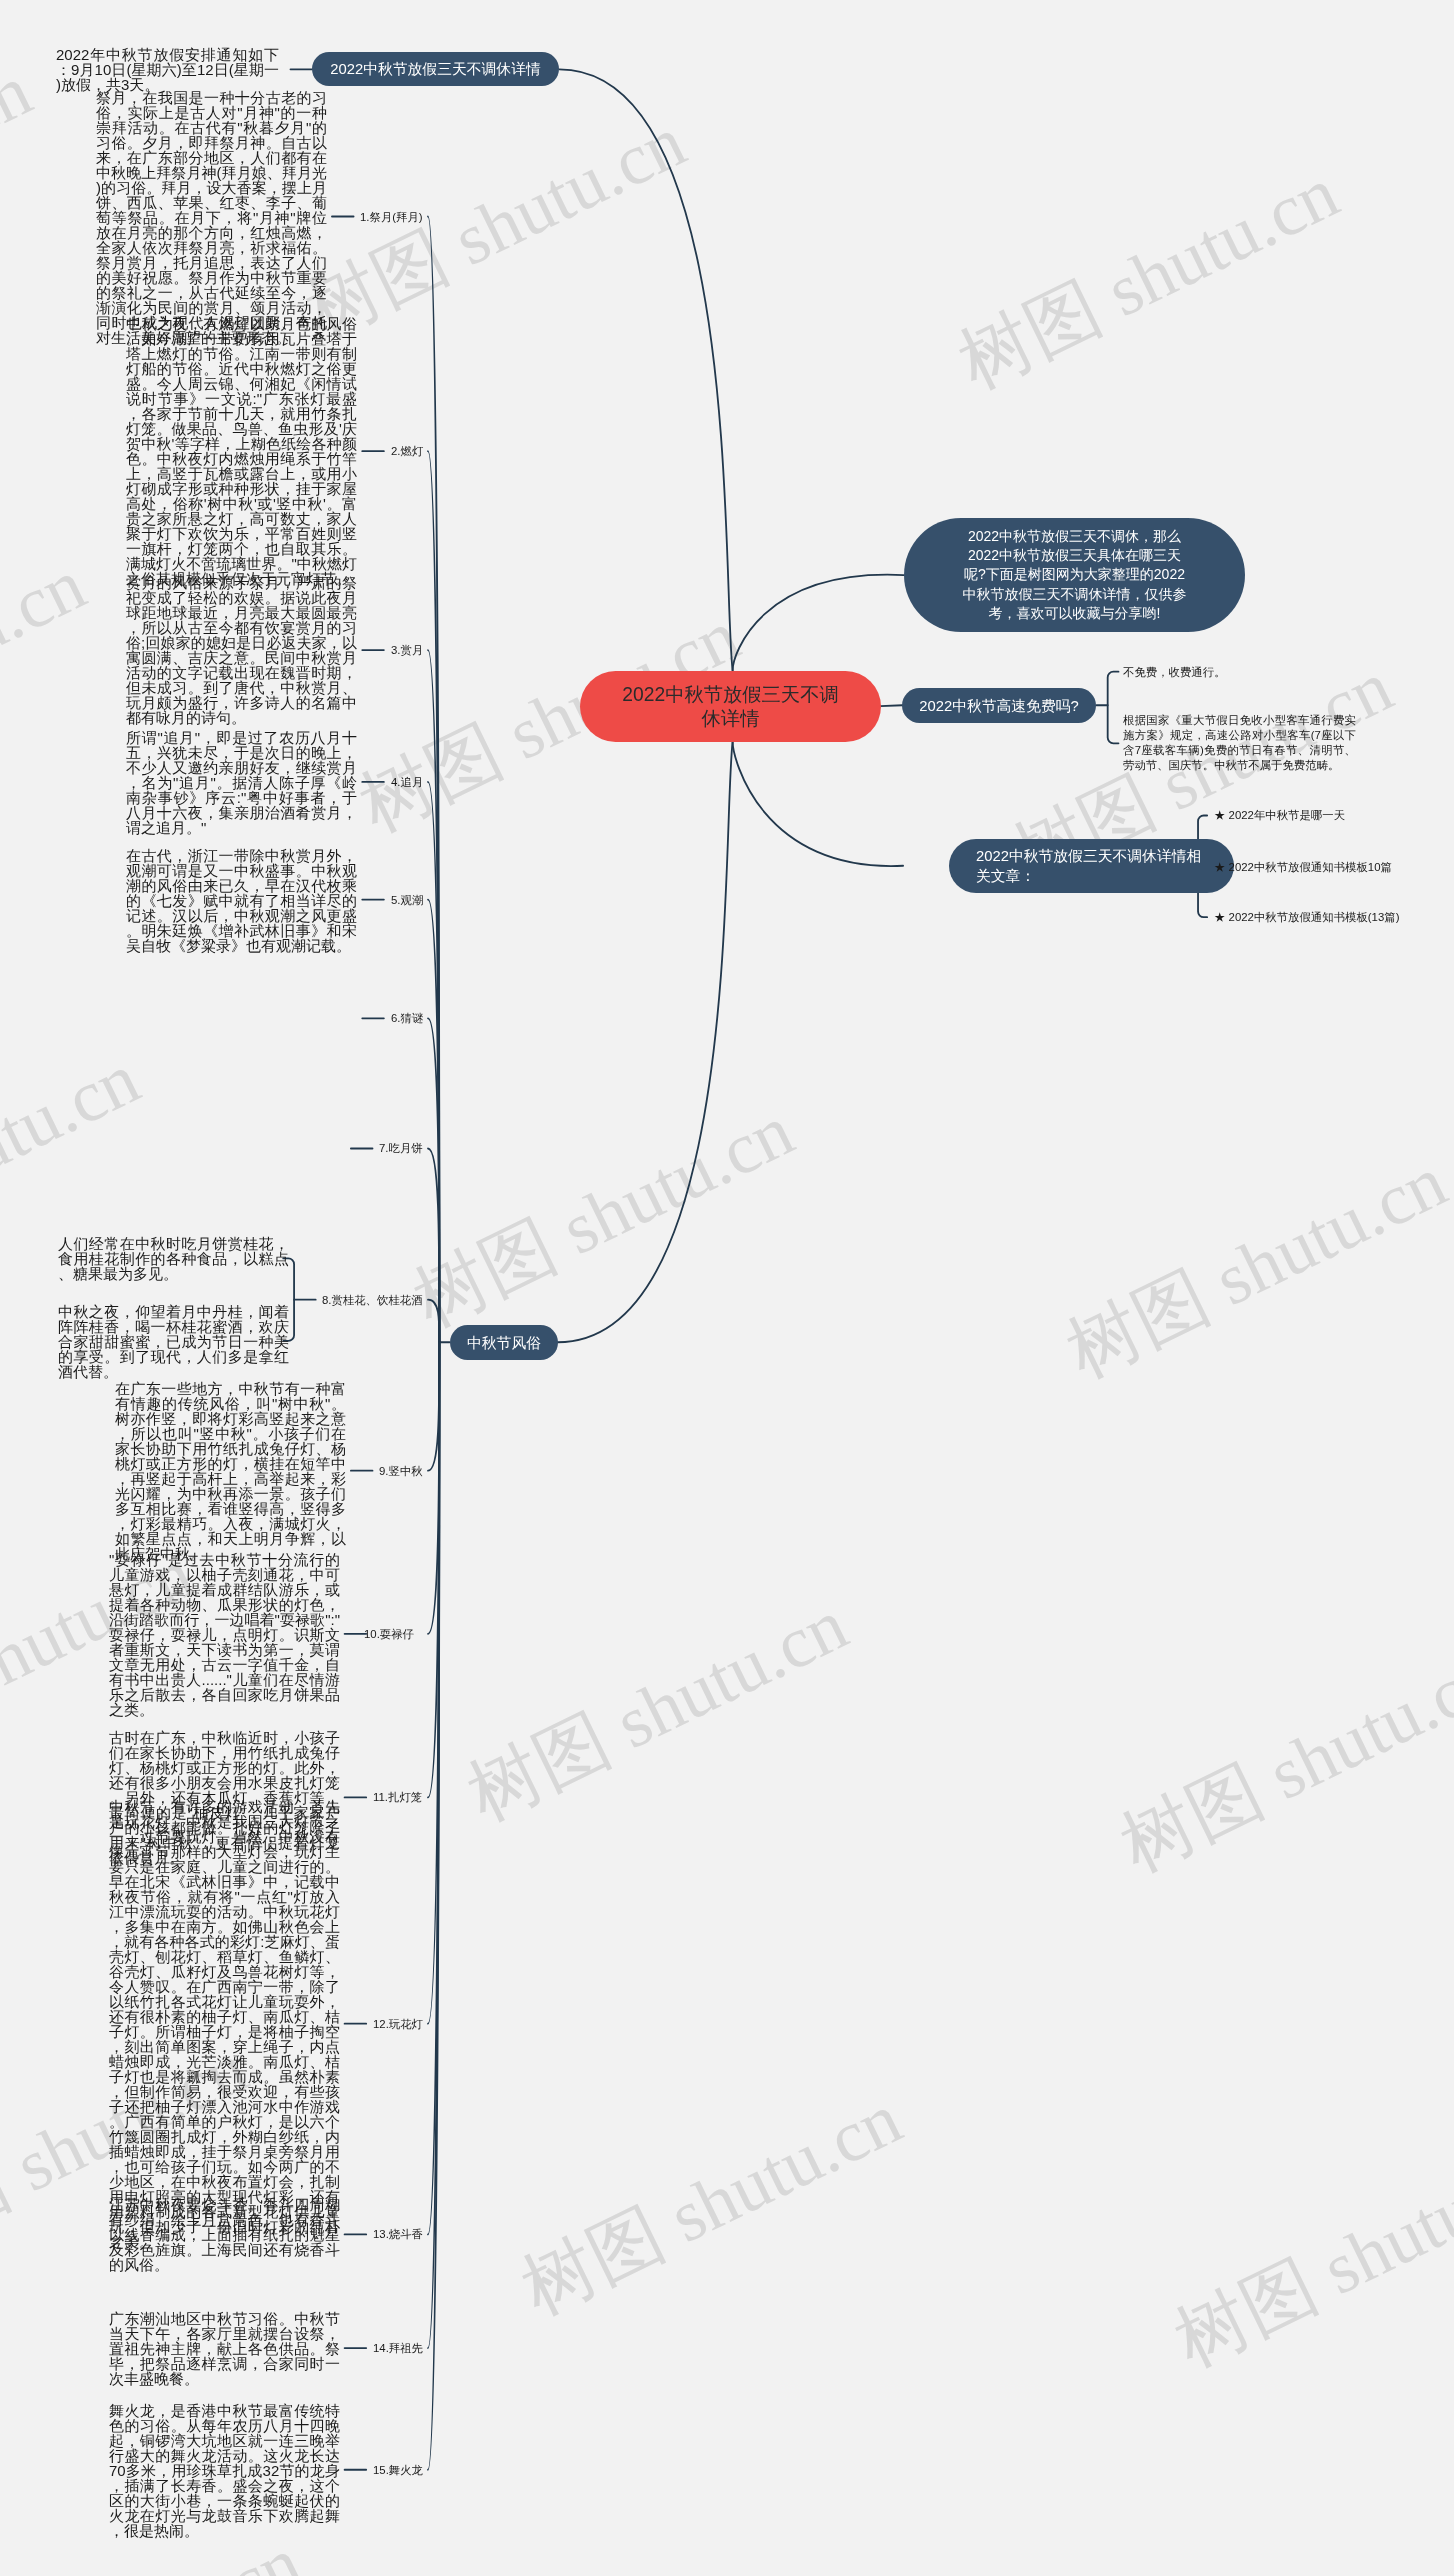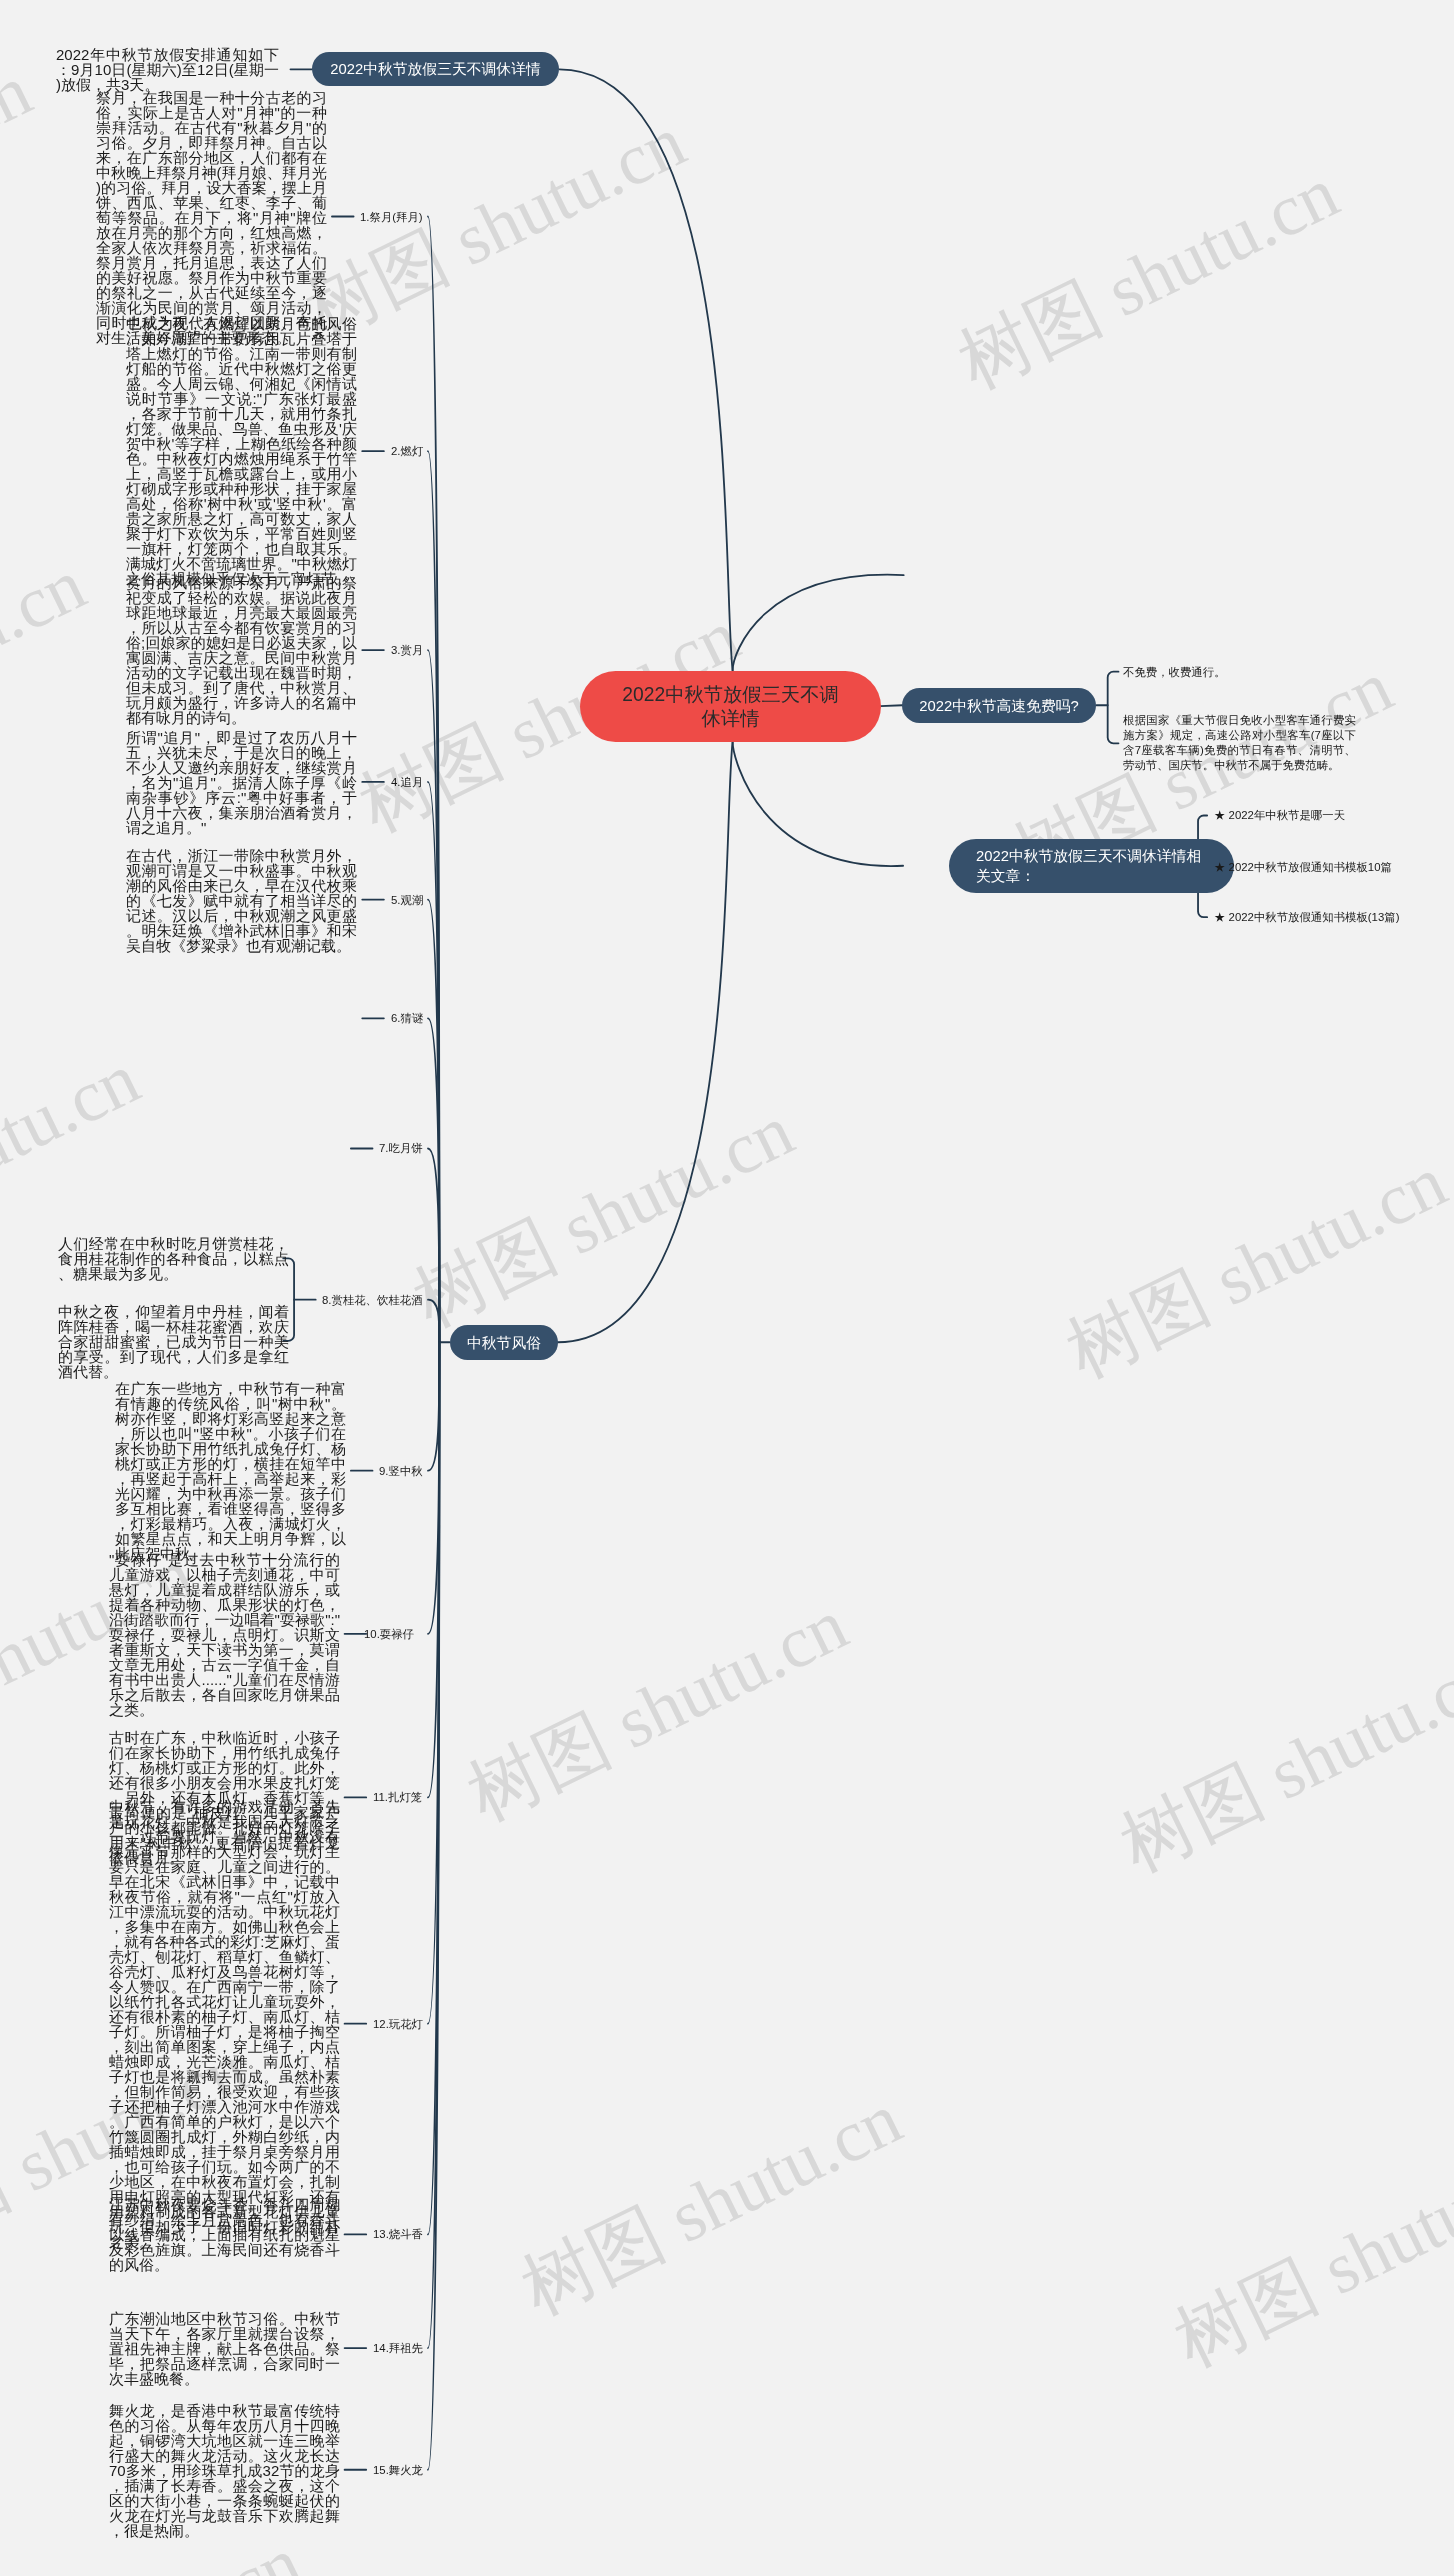--- a/index.html
+++ b/index.html
@@ -110,20 +110,23 @@
 </svg>
 <div class="node root" style="left:580px;top:671px;width:301px;height:71px">
       <span style="width:223px">2022中秋节放假三天不调休详情</span>
     </div>
 <div class="node" style="left:312px;top:52px;width:247px;height:34px">
       <span>2022中秋节放假三天不调休详情</span>
     </div>
 <div class="node" style="left:450px;top:1325px;width:108px;height:35px">
       <span>中秋节风俗</span>
     </div>
+<div class="node" style="left:904px;top:518px;width:341px;height:114px;font-size:14px;line-height:19.3px">
+      <span style="width:228px">2022中秋节放假三天不调休，那么2022中秋节放假三天具体在哪三天呢?下面是树图网为大家整理的2022中秋节放假三天不调休详情，仅供参考，喜欢可以收藏与分享哟!</span>
+    </div>
 <div class="node" style="left:902px;top:688px;width:194px;height:35px">
       <span>2022中秋节高速免费吗?</span>
     </div>
 <div class="node la" style="left:949px;top:839px;width:285px;height:54px;padding:0 24px">
       <span style="width:231px">2022中秋节放假三天不调休详情相关文章：</span>
     </div>
 <div class="para" style="left:56px;top:69px;width:223px;transform:translateY(-50%)">2022年中秋节放假安排通知如下：9月10日(星期六)至12日(星期一)放假，共3天。</div>
 <div class="lbl" style="left:360px;top:217px;transform:translateY(-50%)">1.祭月(拜月)</div>
 <div class="para" style="left:96px;top:217px;width:231px;transform:translateY(-50%)">祭月，在我国是一种十分古老的习俗，实际上是古人对"月神"的一种崇拜活动。在古代有"秋暮夕月"的习俗。夕月，即拜祭月神。自古以来，在广东部分地区，人们都有在中秋晚上拜祭月神(拜月娘、拜月光)的习俗。拜月，设大香案，摆上月饼、西瓜、苹果、红枣、李子、葡萄等祭品。在月下，将"月神"牌位放在月亮的那个方向，红烛高燃，全家人依次拜祭月亮，祈求福佑。祭月赏月，托月追思，表达了人们的美好祝愿。祭月作为中秋节重要的祭礼之一，从古代延续至今，逐渐演化为民间的赏月、颂月活动，同时也成为现代人渴望团聚、寄托对生活美好愿望的主要形态。</div>
 <div class="lbl" style="left:391px;top:451px;transform:translateY(-50%)">2.燃灯</div>

